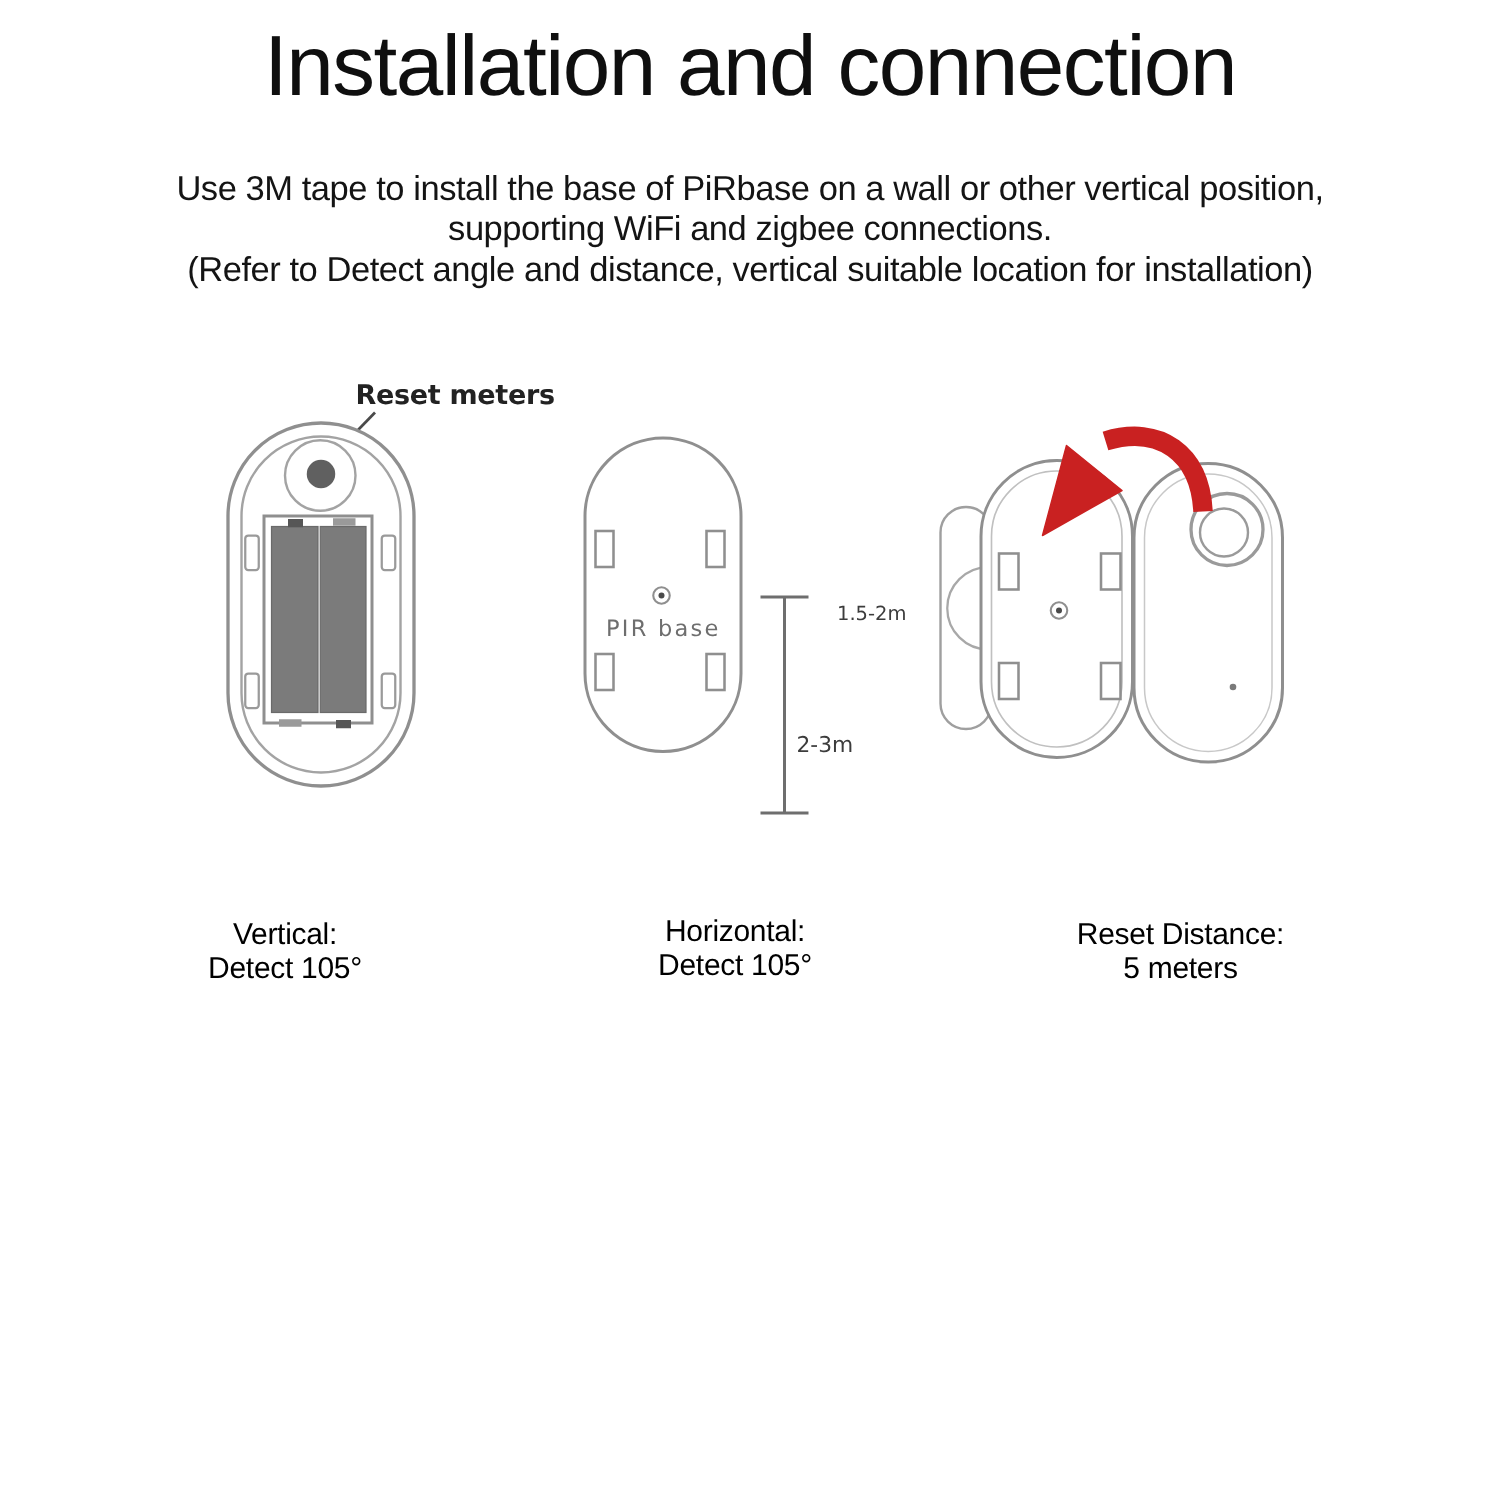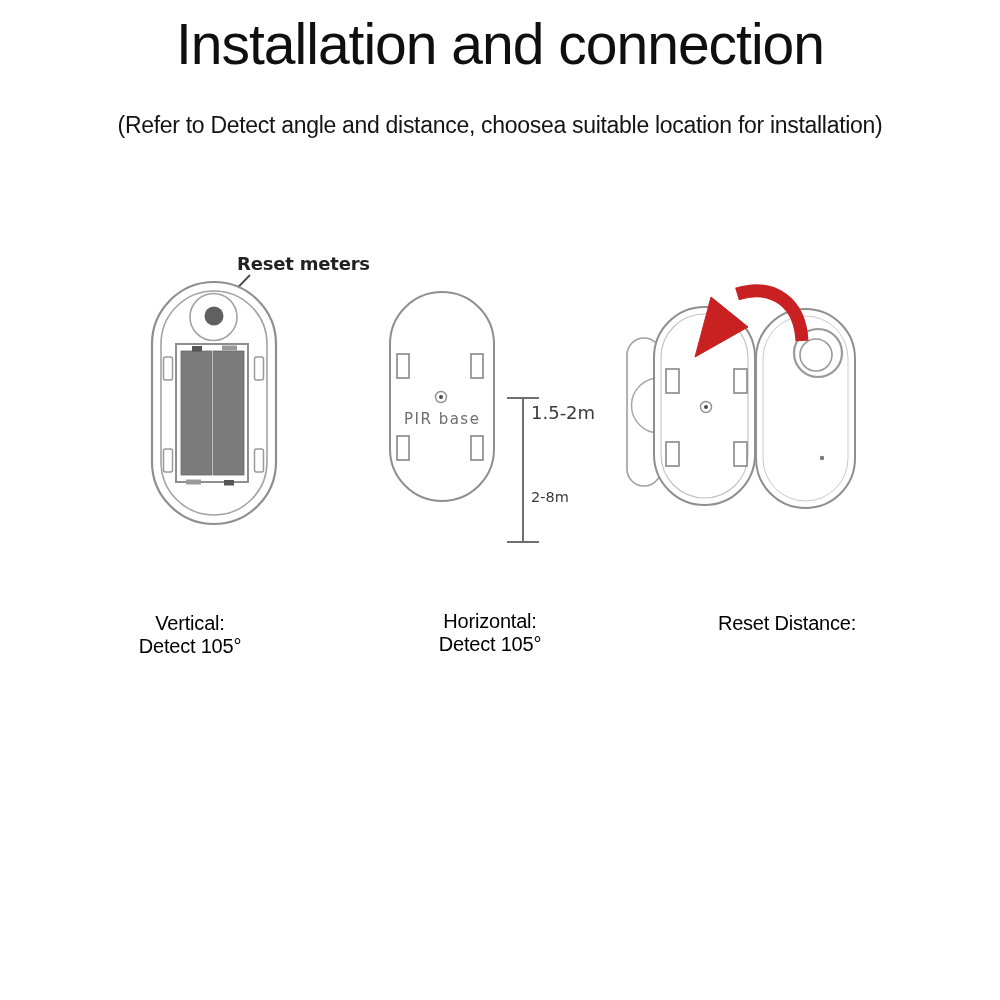--- a/index.html
+++ b/index.html
@@ -10,21 +10,21 @@
   .intro{position:absolute;top:112px;left:0;width:1000px;text-align:center;
          font-size:23px;font-weight:500;letter-spacing:-0.3px;color:#141414;line-height:27px;}
   .caption{position:absolute;text-align:center;font-size:20px;font-weight:500;
            color:#000000;line-height:23px;letter-spacing:-0.2px;}
   .cap-v{left:80px;top:612px;width:220px;}
   .cap-h{left:380px;top:610px;width:220px;}
   .cap-d{left:667px;top:612px;width:240px;}
   .lbl{position:absolute;font-family:"DejaVu Sans","Liberation Sans",sans-serif;white-space:nowrap;}
   .lbl-reset{left:237px;top:253px;font-size:18px;font-weight:700;color:#222222;letter-spacing:-0.2px;}
   .lbl-pirbase{left:404px;top:410px;font-size:15px;color:#6e6e6e;letter-spacing:1.5px;}
-  .lbl-dim1{left:531px;top:402px;font-size:18px;color:#3c3c3c;}
+  .lbl-dim1{left:558px;top:402px;font-size:13px;color:#3c3c3c;}
   .lbl-dim2{left:531px;top:489px;font-size:14.5px;color:#3c3c3c;}
   .lbl-angle-v{left:276px;top:806px;font-size:17px;color:#4a4a4a;letter-spacing:0.5px;}
   .lbl-angle-h{left:517px;top:855px;font-size:17px;color:#4a4a4a;letter-spacing:0.5px;}
   .lbl-range{left:847px;top:873px;font-size:15px;color:#4a4a4a;letter-spacing:1px;}
   svg.diagram{position:absolute;overflow:visible;}
   .d1{left:140px;top:252px;}
   .d2{left:385px;top:288px;}
   .d3{left:608px;top:272px;}
   .d4{left:120px;top:715px;}
   .d5{left:390px;top:735px;}
@@ -39,21 +39,23 @@
     <defs>
       <pattern id="hatch" width="5.5" height="5.5" patternUnits="userSpaceOnUse" patternTransform="rotate(-45)">
         <line x1="0" y1="-1" x2="0" y2="6.5" stroke="#4c4c4c" stroke-width="1.7"></line>
       </pattern>
     </defs>
   </svg>
 
   <div class="title">Installation and connection</div>
 
   <div class="intro">
-    <div>(Refer to Detect angle and distance, choosea suitable location for installation)</div>
+    <div>Use 3M tape to install the base of PiRbase on a wall or other vertical position,</div>
+    <div>supporting WiFi and zigbee connections.</div>
+    <div>(Refer to Detect angle and distance, vertical suitable location for installation)</div>
   </div>
 
   <span class="lbl lbl-reset">Reset meters</span>
   <svg class="diagram d1" width="250" height="285" viewBox="140 252 250 285">
     <line x1="250" y1="275" x2="217" y2="309" stroke="#4a4a4a" stroke-width="1.8"></line>
     <rect x="152" y="282" width="124" height="242" rx="62" fill="#ffffff" stroke="#8f8f8f" stroke-width="2.2"></rect>
     <rect x="161" y="291" width="106" height="224" rx="53" fill="none" stroke="#a3a3a3" stroke-width="1.6"></rect>
     <circle cx="213.5" cy="317" r="23.5" fill="#ffffff" stroke="#a3a3a3" stroke-width="1.6"></circle>
     <circle cx="214" cy="316" r="9.5" fill="#606060"></circle>
     <rect x="176" y="344" width="72" height="138" fill="#ffffff" stroke="#8f8f8f" stroke-width="2"></rect>
@@ -78,21 +80,21 @@
     <circle cx="441" cy="397" r="5.5" fill="#ffffff" stroke="#8f8f8f" stroke-width="1.4"></circle>
     <circle cx="441" cy="397" r="2" fill="#4a4a4a"></circle>
     <g stroke="#6e6e6e" stroke-width="2">
       <line x1="523" y1="398" x2="523" y2="542"></line>
       <line x1="507" y1="398" x2="539" y2="398"></line>
       <line x1="507" y1="542" x2="539" y2="542"></line>
     </g>
   </svg>
   <span class="lbl lbl-pirbase">PIR base</span>
   <span class="lbl lbl-dim1">1.5-2m</span>
-  <span class="lbl lbl-dim2">2-8m</span>
+  <span class="lbl lbl-dim2">2-3m</span>
 
   <svg class="diagram d3" width="290" height="240" viewBox="608 272 290 240">
     <rect x="627" y="338" width="34" height="148" rx="17" fill="#ffffff" stroke="#9f9f9f" stroke-width="1.6"></rect>
     <path d="M 659 378 A 27.5 27.5 0 0 0 659 433" fill="#ffffff" stroke="#a8a8a8" stroke-width="1.5"></path>
     <rect x="654" y="307" width="101" height="198" rx="50.5" fill="#ffffff" stroke="#8f8f8f" stroke-width="2"></rect>
     <rect x="661" y="314" width="87" height="184" rx="43.5" fill="none" stroke="#c0c0c0" stroke-width="1.1"></rect>
     <rect x="666" y="369" width="13" height="24" fill="#ffffff" stroke="#8f8f8f" stroke-width="1.7"></rect>
     <rect x="734" y="369" width="13" height="24" fill="#ffffff" stroke="#8f8f8f" stroke-width="1.7"></rect>
     <rect x="666" y="442" width="13" height="24" fill="#ffffff" stroke="#8f8f8f" stroke-width="1.7"></rect>
     <rect x="734" y="442" width="13" height="24" fill="#ffffff" stroke="#8f8f8f" stroke-width="1.7"></rect>
@@ -112,20 +114,21 @@
   <div class="caption cap-v">
     <div>Vertical:</div>
     <div>Detect 105°</div>
   </div>
   <div class="caption cap-h">
     <div>Horizontal:</div>
     <div>Detect 105°</div>
   </div>
   <div class="caption cap-d">
     <div>Reset Distance:</div>
+    <div>5 meters</div>
   </div>
 
   <svg class="diagram d4" width="260" height="245" viewBox="120 715 260 245">
     <rect x="161.5" y="728" width="8.5" height="226" fill="url(#hatch)"></rect>
     <line x1="170" y1="728" x2="170" y2="954" stroke="#3d3d3d" stroke-width="2.5"></line>
     <rect x="171" y="814" width="6" height="45" rx="2" fill="#ffffff" stroke="#8f8f8f" stroke-width="1.5"></rect>
     <path d="M 177 828 C 183.5 828.5 186 832 186.5 835.5 L 186.5 842.5 C 186 846 183.5 849.5 177 850 Z" fill="#ffffff" stroke="#8f8f8f" stroke-width="1.5"></path>
     <rect x="186.5" y="834.5" width="8" height="9" fill="#ffffff" stroke="#8f8f8f" stroke-width="1.4"></rect>
     <rect x="194" y="802" width="29" height="79" rx="9.5" fill="#ffffff" stroke="#8f8f8f" stroke-width="2"></rect>
     <line x1="200.5" y1="805" x2="200.5" y2="878" stroke="#bdbdbd" stroke-width="1.1"></line>

